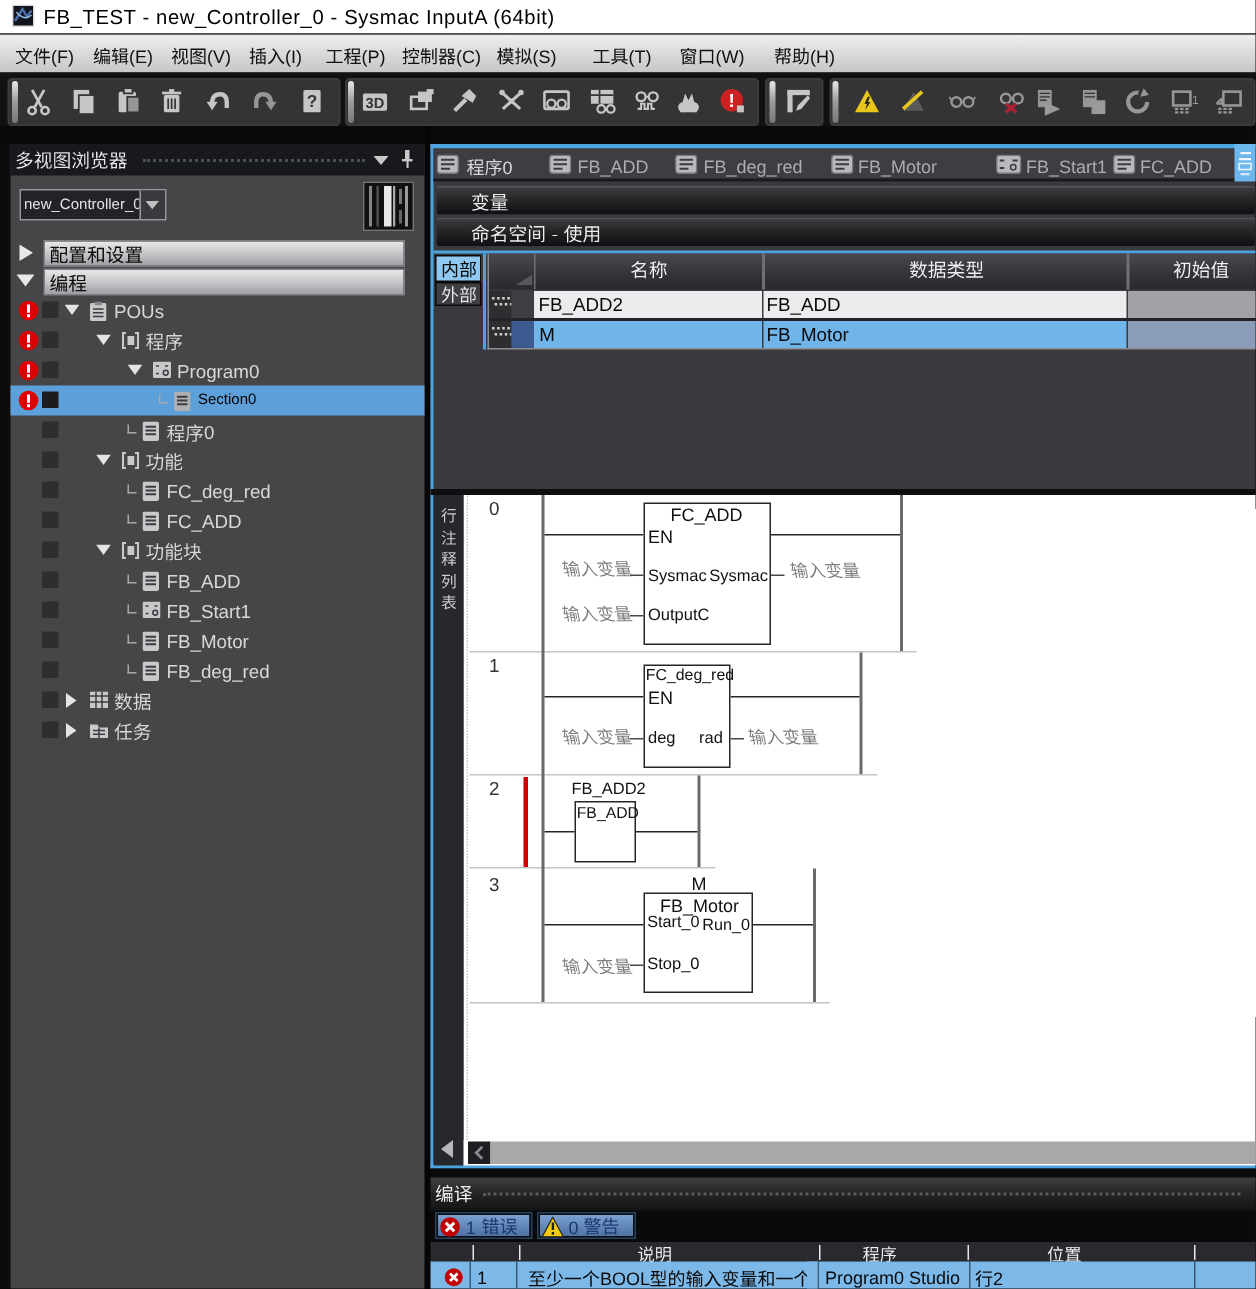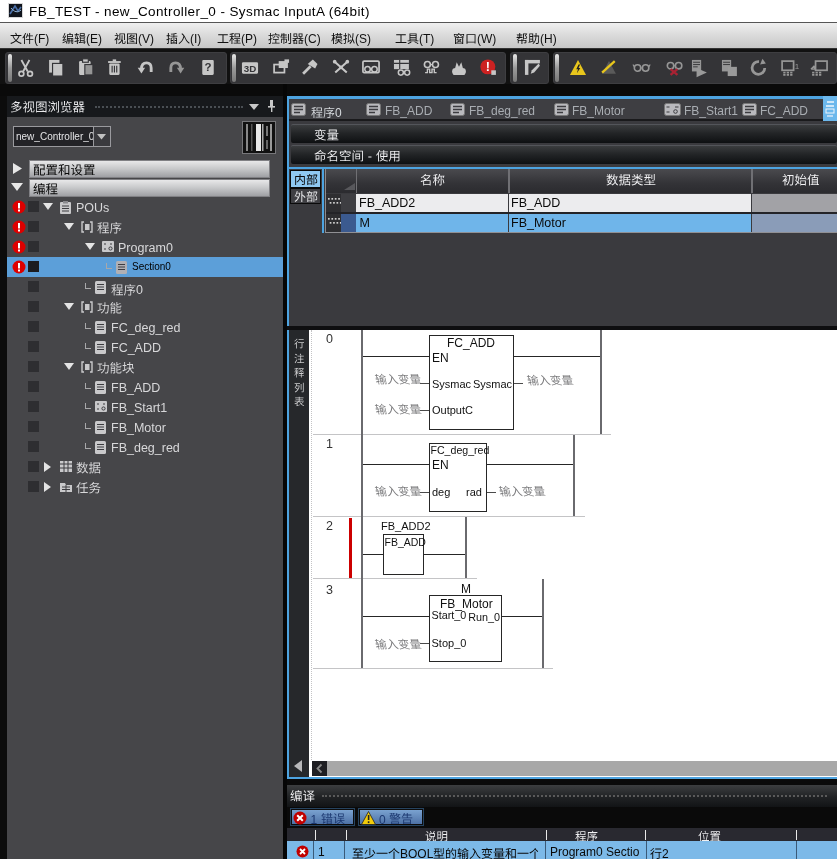--- a/index.html
+++ b/index.html
@@ -843,15 +843,15 @@
       <path d="M4 4 L9 9 M9 4 L4 9" stroke="#fff" stroke-width="1.8"></path>
     </svg>
   </div>
 <div class="a" style="left:318px;top:845px;font-size:12px;color:#0a0a0a;white-space:nowrap;line-height:1.2;">1</div>
 <div class="a inl" style="left:352px;top:844px;white-space:nowrap"><svg width="48" height="16" viewBox="0 0 48 16" style="overflow:visible">
       <path transform="translate(0,12.0)" fill="#0a0a0a" d="M1.8 -5.1C2.2 -5.2 2.9 -5.2 9.4 -5.6C9.7 -5.2 10.0 -4.9 10.1 -4.7L10.9 -5.2C10.3 -6.1 8.9 -7.2 7.8 -8.0L7.1 -7.6C7.6 -7.2 8.1 -6.8 8.6 -6.3L3.0 -6.1C3.8 -6.8 4.6 -7.6 5.3 -8.6H11.0V-9.4H0.9V-8.6H4.1C3.4 -7.6 2.6 -6.8 2.3 -6.5C2.0 -6.2 1.7 -6.0 1.5 -6.0C1.6 -5.7 1.7 -5.3 1.8 -5.1ZM5.5 -5.0V-3.4H1.7V-2.6H5.5V-0.4H0.6V0.5H11.4V-0.4H6.4V-2.6H10.4V-3.4H6.4V-5.0Z M14.7 -8.2C14.2 -6.8 13.4 -5.4 12.6 -4.4C12.9 -4.3 13.2 -4.1 13.4 -4.0C14.2 -5.0 15.0 -6.5 15.6 -7.9ZM20.4 -7.8C21.2 -6.7 22.2 -5.0 22.7 -4.1L23.4 -4.5C23.0 -5.5 22.0 -7.0 21.2 -8.2ZM21.1 -3.9C19.6 -1.5 16.5 -0.4 12.4 0.1C12.6 0.3 12.7 0.7 12.8 0.9C17.1 0.4 20.3 -0.9 22.0 -3.5ZM17.4 -10.1V-2.7H18.3V-10.1Z M24.5 -5.2V-4.2H35.5V-5.2Z M41.5 -6.6V0.9H42.5V-6.6ZM42.1 -10.1C40.9 -8.1 38.7 -6.3 36.4 -5.4C36.7 -5.1 36.9 -4.8 37.1 -4.5C38.9 -5.4 40.7 -6.8 42.0 -8.5C43.6 -6.6 45.2 -5.4 47.0 -4.5C47.1 -4.8 47.4 -5.1 47.6 -5.3C45.8 -6.2 44.1 -7.4 42.5 -9.2L42.9 -9.7Z"></path>
     </svg><span style="font-size:12px;color:#0a0a0a;vertical-align:middle">BOOL</span><svg width="108" height="16" viewBox="0 0 108 16" style="overflow:visible">
       <path transform="translate(0,12.0)" fill="#0a0a0a" d="M7.6 -9.4V-5.4H8.4V-9.4ZM9.9 -10.0V-4.6C9.9 -4.5 9.8 -4.4 9.6 -4.4C9.4 -4.4 8.8 -4.4 8.2 -4.4C8.3 -4.2 8.4 -3.9 8.5 -3.6C9.3 -3.6 9.9 -3.6 10.3 -3.8C10.6 -3.9 10.7 -4.1 10.7 -4.6V-10.0ZM4.7 -8.8V-7.1H3.2V-7.2V-8.8ZM0.8 -7.1V-6.3H2.3C2.1 -5.5 1.7 -4.7 0.7 -4.1C0.9 -4.0 1.2 -3.6 1.3 -3.5C2.5 -4.2 3.0 -5.3 3.1 -6.3H4.7V-3.8H5.5V-6.3H6.9V-7.1H5.5V-8.8H6.6V-9.6H1.2V-8.8H2.3V-7.2V-7.1ZM5.6 -4.0V-2.7H1.8V-1.8H5.6V-0.3H0.6V0.5H11.4V-0.3H6.5V-1.8H10.2V-2.7H6.5V-4.0Z M18.6 -5.1C19.3 -4.2 20.1 -3.0 20.5 -2.3L21.2 -2.7C20.8 -3.5 20.0 -4.6 19.3 -5.5ZM14.9 -10.1C14.8 -9.5 14.6 -8.7 14.4 -8.1H13.0V0.6H13.9V-0.3H17.2V-8.1H15.2C15.4 -8.7 15.6 -9.3 15.9 -9.9ZM13.9 -7.3H16.4V-4.8H13.9ZM13.9 -1.1V-4.0H16.4V-1.1ZM19.2 -10.1C18.8 -8.5 18.1 -6.8 17.3 -5.7C17.5 -5.6 17.9 -5.4 18.1 -5.2C18.5 -5.8 18.9 -6.5 19.2 -7.4H22.3C22.1 -2.5 21.9 -0.7 21.6 -0.3C21.4 -0.1 21.3 -0.1 21.0 -0.1C20.8 -0.1 20.0 -0.1 19.2 -0.2C19.4 0.1 19.5 0.5 19.5 0.7C20.2 0.7 20.9 0.8 21.3 0.7C21.8 0.7 22.0 0.6 22.3 0.2C22.8 -0.4 23.0 -2.2 23.1 -7.7C23.1 -7.8 23.1 -8.2 23.1 -8.2H19.5C19.7 -8.7 19.9 -9.3 20.0 -9.9Z M32.8 -5.4V-1.0H33.5V-5.4ZM34.3 -5.8V-0.1C34.3 0.1 34.3 0.1 34.2 0.1C34.0 0.1 33.5 0.1 33.0 0.1C33.1 0.3 33.2 0.6 33.2 0.9C33.9 0.9 34.4 0.8 34.7 0.7C35.0 0.6 35.1 0.4 35.1 -0.1V-5.8ZM24.9 -4.0C24.9 -4.1 25.3 -4.1 25.7 -4.1H26.6V-2.5C25.8 -2.3 25.1 -2.1 24.5 -2.0L24.7 -1.2L26.6 -1.6V0.9H27.4V-1.8L28.4 -2.1L28.3 -2.9L27.4 -2.7V-4.1H28.4V-5.0H27.4V-6.8H26.6V-5.0H25.6C25.9 -5.8 26.2 -6.8 26.4 -7.8H28.4V-8.6H26.6C26.7 -9.1 26.8 -9.5 26.8 -9.9L26.0 -10.1C25.9 -9.6 25.9 -9.1 25.8 -8.6H24.6V-7.8H25.6C25.4 -6.8 25.2 -6.0 25.1 -5.7C24.9 -5.2 24.8 -4.8 24.6 -4.7C24.7 -4.5 24.8 -4.1 24.9 -4.0ZM31.9 -10.1C31.1 -8.9 29.6 -7.7 28.2 -7.0C28.4 -6.8 28.6 -6.5 28.8 -6.3C29.1 -6.5 29.4 -6.7 29.7 -6.9V-6.4H34.2V-7.0C34.5 -6.8 34.8 -6.6 35.1 -6.4C35.2 -6.7 35.5 -7.0 35.7 -7.2C34.4 -7.7 33.3 -8.4 32.4 -9.4L32.6 -9.8ZM30.1 -7.1C30.7 -7.6 31.4 -8.2 31.9 -8.8C32.5 -8.1 33.2 -7.6 33.9 -7.1ZM31.4 -4.9V-3.9H29.7V-4.9ZM29.0 -5.6V0.9H29.7V-1.6H31.4V0.0C31.4 0.1 31.3 0.1 31.2 0.2C31.1 0.2 30.8 0.2 30.4 0.1C30.6 0.4 30.6 0.7 30.7 0.9C31.2 0.9 31.6 0.9 31.8 0.8C32.1 0.6 32.1 0.4 32.1 0.0V-5.6ZM29.7 -3.2H31.4V-2.2H29.7Z M39.5 -9.1C40.3 -8.5 40.9 -7.8 41.5 -7.1C40.7 -3.7 39.2 -1.2 36.5 0.2C36.7 0.3 37.2 0.7 37.3 0.9C39.8 -0.5 41.3 -2.7 42.2 -5.9C43.5 -3.5 44.4 -0.7 47.1 0.8C47.2 0.6 47.4 0.1 47.6 -0.2C43.6 -2.6 43.9 -7.1 40.1 -9.8Z M50.7 -7.5C50.3 -6.7 49.7 -5.8 49.1 -5.3C49.3 -5.1 49.6 -4.9 49.8 -4.8C50.4 -5.4 51.1 -6.4 51.5 -7.3ZM56.3 -7.1C57.0 -6.4 57.9 -5.4 58.3 -4.8L59.0 -5.2C58.6 -5.8 57.7 -6.8 57.0 -7.5ZM53.2 -10.0C53.4 -9.6 53.6 -9.2 53.8 -8.9H48.8V-8.1H52.2V-4.4H53.1V-8.1H54.9V-4.4H55.8V-8.1H59.2V-8.9H54.8C54.6 -9.2 54.3 -9.8 54.0 -10.2ZM49.6 -4.1V-3.3H50.6C51.2 -2.3 52.1 -1.5 53.1 -0.9C51.7 -0.4 50.2 -0.0 48.6 0.2C48.8 0.4 49.0 0.8 49.1 1.0C50.8 0.7 52.5 0.3 54.0 -0.4C55.4 0.3 57.1 0.7 59.0 1.0C59.1 0.7 59.3 0.4 59.5 0.2C57.8 0.0 56.2 -0.3 54.9 -0.9C56.2 -1.6 57.2 -2.5 57.9 -3.7L57.3 -4.1L57.1 -4.1ZM51.6 -3.3H56.5C55.9 -2.5 55.0 -1.8 54.0 -1.3C53.0 -1.8 52.2 -2.5 51.6 -3.3Z M63.0 -8.0H69.0V-7.3H63.0ZM63.0 -9.2H69.0V-8.5H63.0ZM62.1 -9.7V-6.8H69.9V-9.7ZM60.6 -6.3V-5.6H71.4V-6.3ZM62.8 -3.3H65.5V-2.6H62.8ZM66.4 -3.3H69.3V-2.6H66.4ZM62.8 -4.5H65.5V-3.8H62.8ZM66.4 -4.5H69.3V-3.8H66.4ZM60.6 -0.0V0.7H71.5V-0.0H66.4V-0.7H70.5V-1.4H66.4V-2.0H70.2V-5.0H61.9V-2.0H65.5V-1.4H61.6V-0.7H65.5V-0.0Z M78.4 -9.0V0.4H79.2V-0.6H81.9V0.3H82.8V-9.0ZM79.2 -1.4V-8.1H81.9V-1.4ZM77.3 -10.0C76.2 -9.5 74.3 -9.2 72.7 -9.0C72.8 -8.8 72.9 -8.4 73.0 -8.2C73.6 -8.3 74.3 -8.4 75.0 -8.5V-6.5H72.6V-5.7H74.7C74.2 -4.2 73.2 -2.5 72.3 -1.6C72.5 -1.4 72.7 -1.0 72.8 -0.8C73.6 -1.6 74.4 -3.0 75.0 -4.4V0.9H75.9V-4.4C76.4 -3.7 77.0 -2.8 77.3 -2.3L77.9 -3.0C77.6 -3.4 76.3 -4.9 75.9 -5.4V-5.7H78.0V-6.5H75.9V-8.7C76.6 -8.9 77.3 -9.0 77.9 -9.3Z M84.5 -5.2V-4.2H95.5V-5.2Z M101.5 -6.6V0.9H102.5V-6.6ZM102.1 -10.1C100.9 -8.1 98.7 -6.3 96.4 -5.4C96.7 -5.1 96.9 -4.8 97.1 -4.5C98.9 -5.4 100.7 -6.8 102.0 -8.5C103.6 -6.6 105.2 -5.4 107.0 -4.5C107.1 -4.8 107.4 -5.1 107.6 -5.3C105.8 -6.2 104.1 -7.4 102.5 -9.2L102.9 -9.7Z"></path>
     </svg></div>
 <div class="a" style="left:538px;top:841px;width:7px;height:18px;background:#7cb9e8"></div>
-<div class="a" style="left:550px;top:844.5px;font-size:12px;color:#0a0a0a;white-space:nowrap;line-height:1.2;">Program0 Sectio</div>
+<div class="a" style="left:550px;top:844.5px;font-size:12px;color:#0a0a0a;white-space:nowrap;line-height:1.2;">Program0 Studio</div>
 <div class="a inl" style="left:650px;top:844px;white-space:nowrap"><svg width="12" height="16" viewBox="0 0 12 16" style="overflow:visible">
       <path transform="translate(0,12.0)" fill="#0a0a0a" d="M5.2 -9.4V-8.5H11.1V-9.4ZM3.2 -10.1C2.6 -9.2 1.4 -8.1 0.4 -7.5C0.6 -7.3 0.8 -6.9 0.9 -6.7C2.0 -7.5 3.3 -8.7 4.1 -9.7ZM4.7 -6.0V-5.2H8.7V-0.2C8.7 -0.0 8.7 0.0 8.4 0.1C8.2 0.1 7.4 0.1 6.5 0.0C6.7 0.3 6.8 0.7 6.8 0.9C8.0 0.9 8.7 0.9 9.1 0.8C9.5 0.6 9.6 0.4 9.6 -0.2V-5.2H11.5V-6.0ZM3.7 -7.5C2.9 -6.1 1.5 -4.8 0.3 -3.9C0.5 -3.7 0.8 -3.3 0.9 -3.1C1.4 -3.5 1.8 -3.9 2.3 -4.4V1.0H3.2V-5.4C3.7 -6.0 4.2 -6.6 4.5 -7.2Z"></path>
     </svg><span style="font-size:12px;color:#0a0a0a;vertical-align:middle">2</span></div>
 </body></html>

